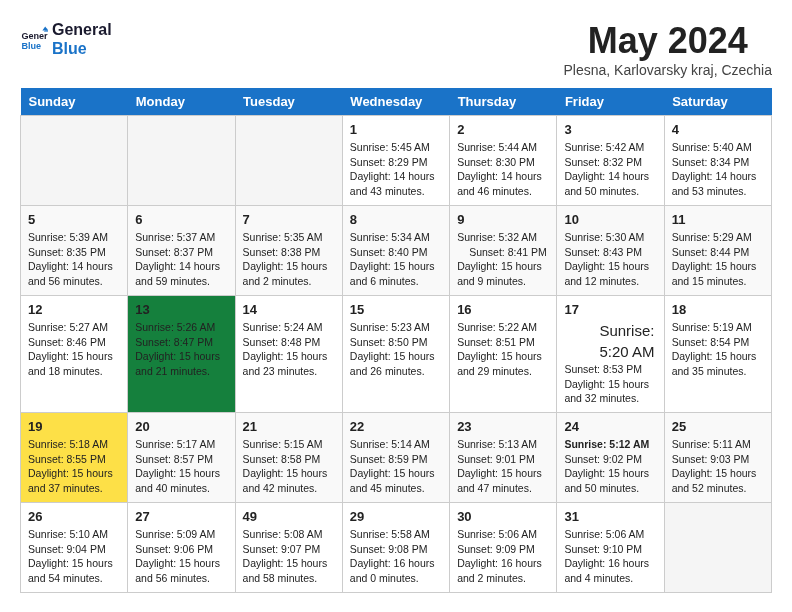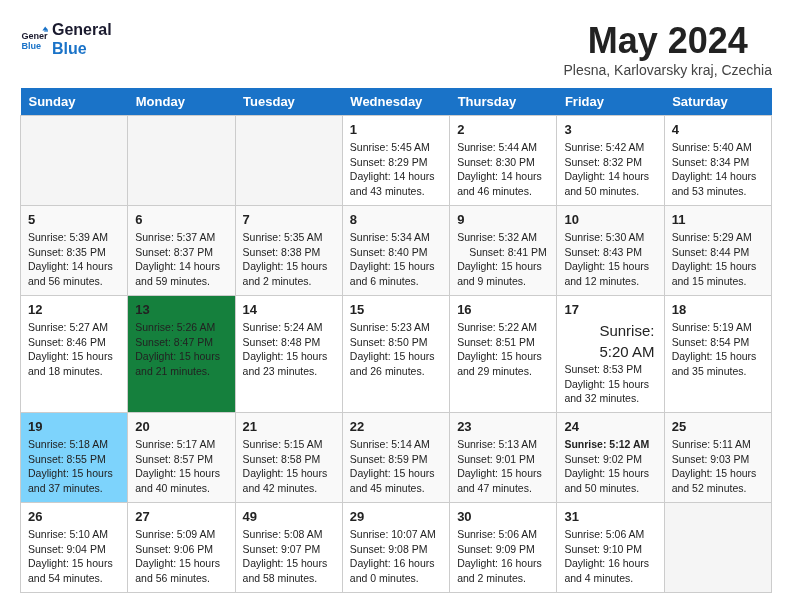--- a/index.html
+++ b/index.html
@@ -218,21 +218,21 @@
           <div style="font-size: 10.5px; line-height: 1.4; color: rgb(34, 34, 34);">Daylight: 15 hours and 32 minutes.</div>
         </td>
         <td style="background: rgb(255, 255, 255);">
           <span class="day-num">18</span>
           <div style="font-size: 10.5px; line-height: 1.4; color: rgb(34, 34, 34);">Sunrise: 5:19 AM</div>
           <div style="font-size: 10.5px; line-height: 1.4; color: rgb(34, 34, 34);">Sunset: 8:54 PM</div>
           <div style="font-size: 10.5px; line-height: 1.4; color: rgb(34, 34, 34);">Daylight: 15 hours and 35 minutes.</div>
         </td>
       </tr>
       <tr>
-        <td style="background: #7dd3fc;">
+        <td style="background: #fde047;">
           <span class="day-num">19</span>
           <div style="font-size: 10.5px; line-height: 1.4; color: rgb(34, 34, 34);">Sunrise: 5:18 AM</div>
           <div style="font-size: 10.5px; line-height: 1.4; color: rgb(34, 34, 34);">Sunset: 8:55 PM</div>
           <div style="font-size: 10.5px; line-height: 1.4; color: rgb(34, 34, 34);">Daylight: 15 hours and 37 minutes.</div>
         </td>
         <td style="background: rgb(249, 249, 249);">
           <span class="day-num">20</span>
           <div style="font-size: 10.5px; line-height: 1.4; color: rgb(34, 34, 34);">Sunrise: 5:17 AM</div>
           <div style="font-size: 10.5px; line-height: 1.4; color: rgb(34, 34, 34);">Sunset: 8:57 PM</div>
           <div style="font-size: 10.5px; line-height: 1.4; color: rgb(34, 34, 34);">Daylight: 15 hours and 40 minutes.</div>
@@ -282,21 +282,21 @@
           <div style="font-size: 10.5px; line-height: 1.4; color: rgb(34, 34, 34);">Daylight: 15 hours and 56 minutes.</div>
         </td>
         <td style="background: rgb(255, 255, 255);">
           <span class="day-num">49</span>
           <div style="font-size: 10.5px; line-height: 1.4; color: rgb(34, 34, 34);">Sunrise: 5:08 AM</div>
           <div style="font-size: 10.5px; line-height: 1.4; color: rgb(34, 34, 34);">Sunset: 9:07 PM</div>
           <div style="font-size: 10.5px; line-height: 1.4; color: rgb(34, 34, 34);">Daylight: 15 hours and 58 minutes.</div>
         </td>
         <td style="background: rgb(255, 255, 255);">
           <span class="day-num">29</span>
-          <div style="font-size: 10.5px; line-height: 1.4; color: rgb(34, 34, 34);">Sunrise: 10:07 AM</div>
+          <div style="font-size: 10.5px; line-height: 1.4; color: rgb(34, 34, 34);">Sunrise: 5:58 AM</div>
           <div style="font-size: 10.5px; line-height: 1.4; color: rgb(34, 34, 34);">Sunset: 9:08 PM</div>
           <div style="font-size: 10.5px; line-height: 1.4; color: rgb(34, 34, 34);">Daylight: 16 hours and 0 minutes.</div>
         </td>
         <td style="background: rgb(255, 255, 255);">
           <span class="day-num">30</span>
           <div style="font-size: 10.5px; line-height: 1.4; color: rgb(34, 34, 34);">Sunrise: 5:06 AM</div>
           <div style="font-size: 10.5px; line-height: 1.4; color: rgb(34, 34, 34);">Sunset: 9:09 PM</div>
           <div style="font-size: 10.5px; line-height: 1.4; color: rgb(34, 34, 34);">Daylight: 16 hours and 2 minutes.</div>
         </td>
         <td style="background: rgb(255, 255, 255);">

